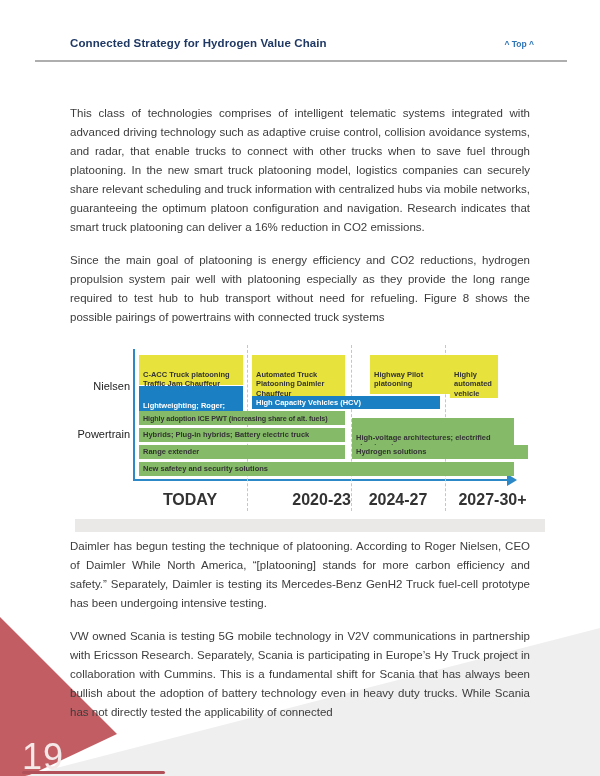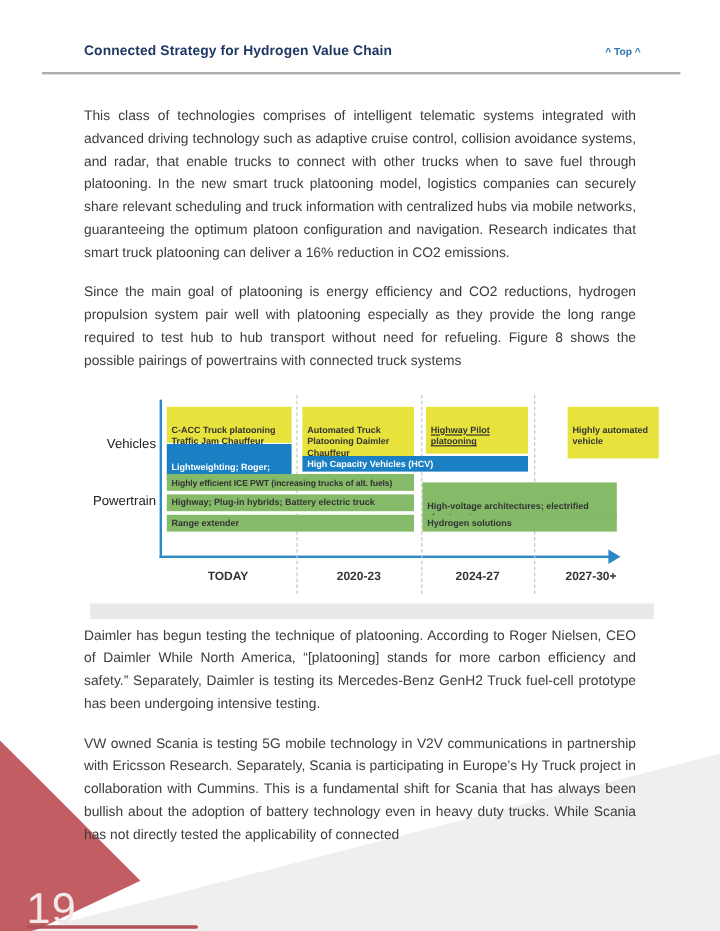--- a/index.html
+++ b/index.html
@@ -8,36 +8,36 @@
     font-family:"Liberation Sans",sans-serif;
   }
   
   .header{display:flex;justify-content:space-between;align-items:baseline;padding:37px 66px 0 70px;}
   .title{font-size:11.5px;font-weight:bold;color:#1f3864;letter-spacing:.1px;}
   .top-link{font-size:8.5px;font-weight:bold;color:#2e75b6;text-decoration:none;cursor:pointer;}
   .rule{border-top:2px solid #aeaeae;margin:11px 33px 0 35px;}
   
   .content{position:relative;z-index:2;margin:0 70px;}
   p.body{font-size:11.5px;line-height:19px;color:#3c3c3c;text-align:justify;margin:0 0 14px 0;}
-  p.first{margin-top:26px;}
+  p.first{margin-top:42px;}
   
   .figure{position:relative;width:470px;height:191px;margin:0 0 5px 5px;}
   .v-axis{position:absolute;left:58px;top:8px;width:2px;height:132px;background:#2d88c8;}
   .h-axis{position:absolute;left:58px;top:138px;width:376px;height:2px;background:#2d88c8;}
   .arrowhead{position:absolute;left:432px;top:133px;width:0;height:0;
     border-left:10px solid #2d88c8;border-top:6px solid transparent;border-bottom:6px solid transparent;}
   .dash{position:absolute;top:4px;height:166px;width:0;border-left:1px dashed #c6c6c6;}
   .fig-box{position:absolute;box-sizing:border-box;padding:15px 4px;font-size:7.5px;line-height:1.25;font-weight:600;color:#333;}
   .fig-box.yellow{background:#e7e33c;}
   .fig-box.blue{background:#1a7fc3;color:#fff;}
   .fig-box.green{background:#85ba68;}
   .fig-box.oneline{white-space:nowrap;overflow:hidden;display:flex;align-items:center;padding:0 4px;}
   .fig-box.tight{font-size:7.2px;letter-spacing:-.1px;}
   .row-label{position:absolute;left:0;width:55px;text-align:right;font-size:11px;color:#222;}
-  .tl{position:absolute;top:150px;font-size:10px;font-weight:bold;color:#333;text-align:center;}
+  .tl{position:absolute;top:150px;font-size:16px;font-weight:bold;color:#333;text-align:center;}
   .fig-strip{position:absolute;left:0;top:178px;width:470px;height:13px;background:#ebe9e7;}
   .caption{font-size:7.5px;line-height:10px;font-weight:bold;color:#2e75b6;margin:0 0 10px 2px;}
   
   .corner-red{position:absolute;left:0;top:615px;width:160px;height:161px;background:#c25e63;z-index:1;
     clip-path:polygon(0 2px,117px 119px,28px 161px,0 161px);}
   .corner-gray{position:absolute;left:0;top:628px;width:600px;height:148px;background:#f0eff0;z-index:1;
     clip-path:polygon(100% 0,100% 100%,4.2% 100%);}
   .page-num{position:absolute;left:22px;top:700px;z-index:2;font-size:36px;color:#f4e8e8;letter-spacing:1px;margin-top:36px;}
   .bottom-bar{position:absolute;left:22px;top:771px;width:143px;height:3px;background:#b2505a;border-radius:2px;z-index:2;}
 </style>
@@ -59,38 +59,39 @@
     <div class="figure">
 
       <div class="v-axis"></div>
       <div class="h-axis"></div>
       <div class="arrowhead"></div>
 
       <div class="dash" style="left:172px;"></div>
       <div class="dash" style="left:276px;"></div>
       <div class="dash" style="left:370px;"></div>
 
-      <div class="row-label" style="top:39px;">Vehicles</div>
+      <div class="row-label" style="top:39px;">Nielsen</div>
       <div class="row-label" style="top:87px;">Powertrain</div>
 
       <div class="fig-box yellow" style="left:64px;top:14px;width:104px;height:29px;">C-ACC Truck platooning Traffic Jam Chauffeur</div>
       <div class="fig-box yellow" style="left:177px;top:14px;width:93px;height:43px;">Automated Truck Platooning Daimler Chauffeur</div>
-      <div class="fig-box yellow" style="left:280px;top:14px;width:85px;height:39px;text-decoration:underline;">Highway Pilot platooning</div>
-      <div class="fig-box yellow" style="left:398px;top:14px;width:76px;height:43px;">Highly automated vehicle</div>
+      <div class="fig-box yellow" style="left:295px;top:14px;width:85px;height:39px;">Highway Pilot platooning</div>
+      <div class="fig-box yellow" style="left:375px;top:14px;width:48px;height:43px;">Highly automated vehicle</div>
       <div class="fig-box blue" style="left:64px;top:45px;width:104px;height:23px;">Lightweighting; Roger; Aerodynamics</div>
       <div class="fig-box blue oneline" style="left:177px;top:55px;width:188px;height:13px;">High Capacity Vehicles (HCV)</div>
 
-      <div class="fig-box green oneline tight" style="left:64px;top:70px;width:206px;height:14px;">Highly efficient ICE PWT (increasing trucks of alt. fuels)</div>
-      <div class="fig-box green oneline" style="left:64px;top:87px;width:206px;height:14px;">Highway; Plug-in hybrids; Battery electric truck</div>
+      <div class="fig-box green oneline tight" style="left:64px;top:70px;width:206px;height:14px;">Highly adoption ICE PWT (increasing share of alt. fuels)</div>
+      <div class="fig-box green oneline" style="left:64px;top:87px;width:206px;height:14px;">Hybrids; Plug-in hybrids; Battery electric truck</div>
       <div class="fig-box green" style="left:277px;top:77px;width:162px;height:24px;">High-voltage architectures; electrified about systems</div>
       <div class="fig-box green oneline" style="left:64px;top:104px;width:206px;height:14px;">Range extender</div>
-      <div class="fig-box green oneline" style="left:277px;top:104px;width:162px;height:14px;">Hydrogen solutions</div>
+      <div class="fig-box green oneline" style="left:277px;top:104px;width:176px;height:14px;">Hydrogen solutions</div>
+      <div class="fig-box green oneline" style="left:64px;top:121px;width:375px;height:14px;">New safetey and security solutions</div>
 
       <div class="tl" style="left:58px;width:114px;">TODAY</div>
-      <div class="tl" style="left:172px;width:104px;">2020-23</div>
+      <div class="tl" style="left:172px;width:104px;text-align:right;">2020-23</div>
       <div class="tl" style="left:276px;width:94px;">2024-27</div>
       <div class="tl" style="left:370px;width:95px;">2027-30+</div>
 
       <div class="fig-strip"></div>
     </div>
 
 
     <p class="body">Daimler has begun testing the technique of platooning. According to Roger Nielsen, CEO of Daimler While North America, “[platooning] stands for more carbon efficiency and safety.” Separately, Daimler is testing its Mercedes-Benz GenH2 Truck fuel-cell prototype has been undergoing intensive testing.</p>
     <p class="body">VW owned Scania is testing 5G mobile technology in V2V communications in partnership with Ericsson Research. Separately, Scania is participating in Europe’s Hy Truck project in collaboration with Cummins. This is a fundamental shift for Scania that has always been bullish about the adoption of battery technology even in heavy duty trucks. While Scania has not directly tested the applicability of connected</p>
   </div>

